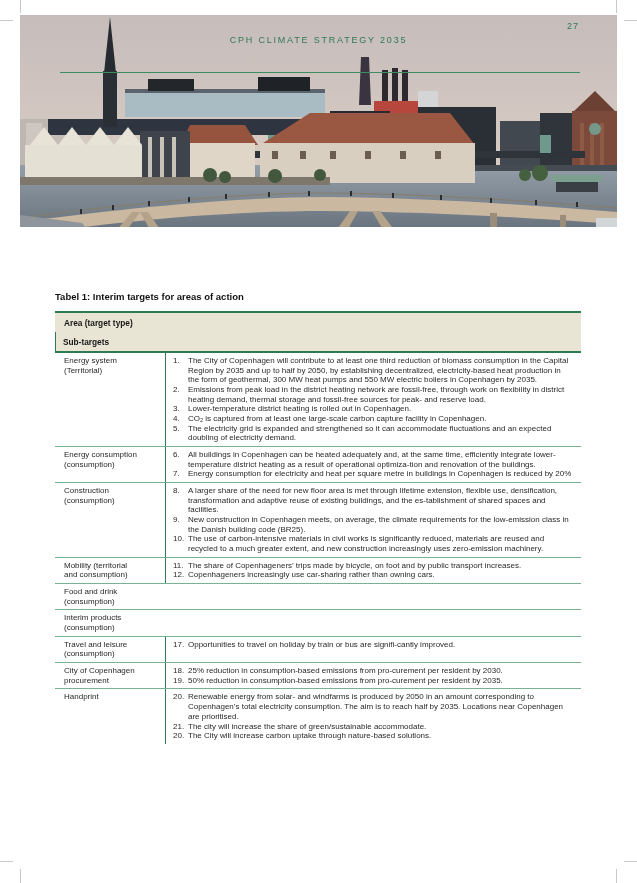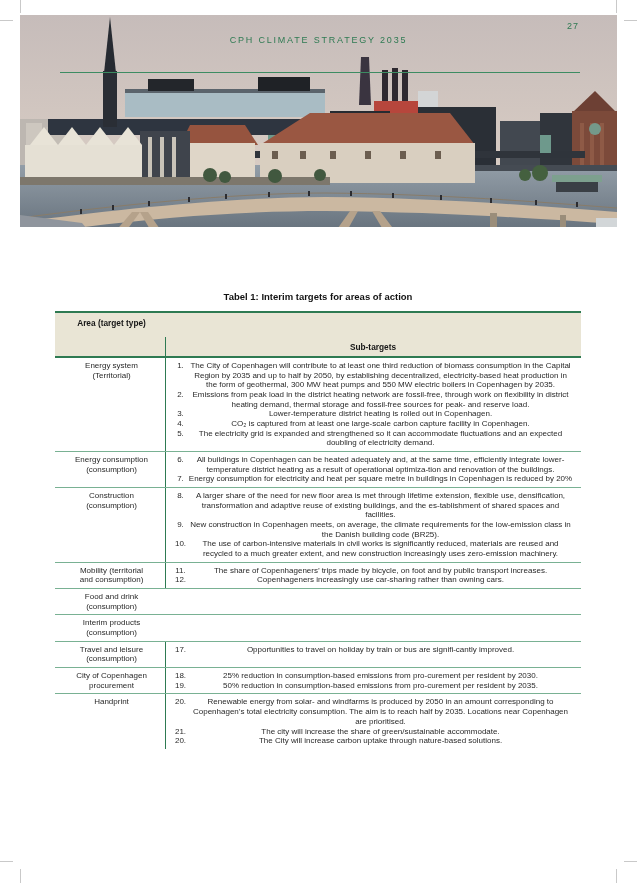--- a/index.html
+++ b/index.html
@@ -29,29 +29,29 @@
     position:absolute;top:6px;right:38px;font-size:9px;letter-spacing:1px;color:#2e7a52;
   }
   .hdr-rule{position:absolute;top:57px;left:40px;width:520px;height:1px;background:#3c8c62;}
   .caption{
     position:absolute;left:38px;top:213px;font-size:7.5px;color:#f4f4f4;
     letter-spacing:0.2px;text-shadow:0 0 2px rgba(0,0,0,0.35);
   }
   .caption .cap-b{font-weight:bold;}
 
   
-  .content{position:absolute;left:55px;top:291px;width:526px;text-align:center;}
+  .content{position:absolute;left:55px;top:291px;width:526px;}
   .tbl-title{font-size:9.5px;font-weight:bold;color:#121212;margin:0 0 9px 0;}
   .ttable{border-top:2px solid #2e7a52;}
   .thead{
     display:flex;background:#e9e5d5;border-bottom:2px solid #2e7a52;
-    font-weight:bold;font-size:8.3px;color:#161616;
+    font-weight:bold;font-size:8.3px;color:#161616;flex-direction:column;
   }
   .th-area{width:110px;padding:5px 6px 4px 9px;box-sizing:border-box;}
-  .th-subs{flex:1;padding:5px 8px 4px 7px;border-left:1px solid #2e7a52;box-sizing:border-box;margin-top:24px;}
+  .th-subs{flex:1;padding:5px 8px 4px 7px;border-left:1px solid #2e7a52;box-sizing:border-box;}
   .trow{display:flex;border-bottom:1px solid #79b193;font-size:8px;color:#292929;}
   .trow:last-child{border-bottom:none;}
   .cell-area{width:110px;padding:3px 6px 3px 9px;box-sizing:border-box;line-height:1.21;}
   .cell-subs{flex:1;border-left:1px solid #2e7a52;padding:3px 8px 3px 7px;box-sizing:border-box;}
   .titem{display:flex;line-height:1.21;}
   .titem .num{width:15px;flex-shrink:0;}
   .titem .txt{flex:1;}
 </style>
 </head>
 <body>

